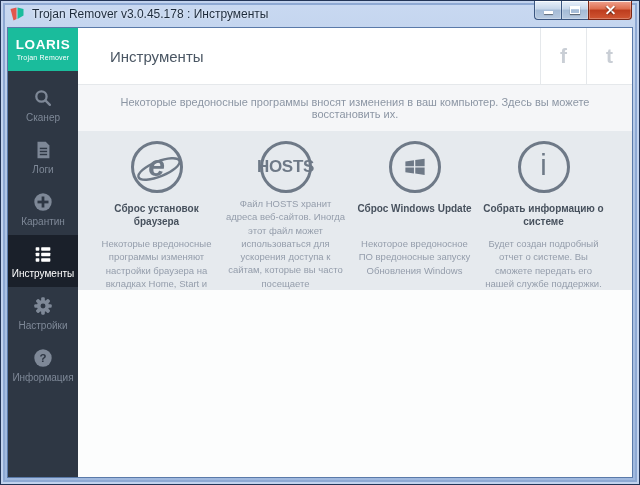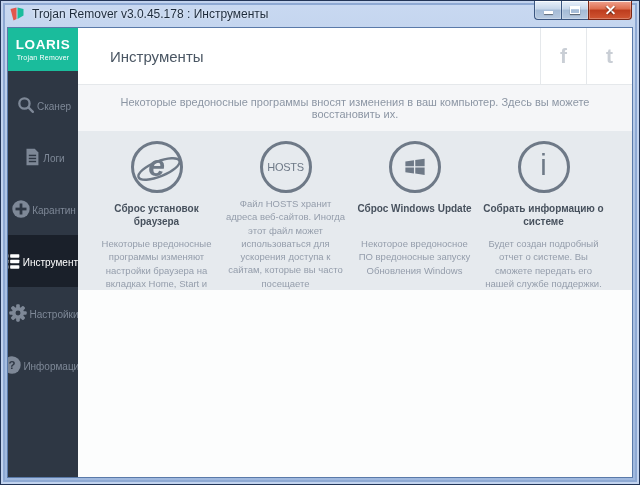--- a/index.html
+++ b/index.html
@@ -34,21 +34,21 @@
 
   
   .client{position:absolute;left:7px;right:7px;top:27px;bottom:7px;border:1px solid #5a7aa9;background:#fff;display:flex;overflow:hidden;}
 
   
   .sidebar{width:70px;flex:0 0 70px;background:var(--sidebar-bg);display:flex;flex-direction:column;}
   .logo{height:43px;flex:0 0 43px;background:var(--accent);color:#fff;display:flex;flex-direction:column;align-items:center;justify-content:center;}
   .logo-brand{font-size:13.5px;font-weight:bold;letter-spacing:.6px;line-height:1;}
   .logo-sub{font-size:7px;margin-top:2px;letter-spacing:.2px;}
   .nav{margin-top:8px;display:flex;flex-direction:column;}
-  .nav-item{height:52px;display:flex;flex-direction:row;align-items:center;justify-content:center;color:var(--sidebar-text);cursor:pointer;}
+  .nav-item{height:52px;display:flex;flex-direction:column;align-items:center;justify-content:center;color:var(--sidebar-text);cursor:pointer;}
   .nav-item.sel{background:var(--sidebar-active-bg);color:#fff;}
   .nav-icon{width:22px;height:22px;display:block;}
   .nav-icon svg{display:block;width:22px;height:22px;}
   .nav-label{font-size:10px;margin-top:4px;line-height:1;white-space:nowrap;}
   .cut{fill:var(--sidebar-bg);}
 
   
   .main{flex:1;display:flex;flex-direction:column;min-width:0;}
   .hdr{height:57px;flex:0 0 57px;background:#fff;border-bottom:1px solid var(--header-border);position:relative;display:flex;align-items:center;}
   .page-title{margin-left:32px;font-size:15px;font-weight:normal;color:#4a5663;}
@@ -56,21 +56,21 @@
   .social-btn{width:46px;border-left:1px solid var(--header-border);display:flex;align-items:center;justify-content:center;
     color:var(--social-gray);font-size:21px;font-weight:bold;cursor:pointer;}
   .banner{height:46px;flex:0 0 46px;background:var(--banner-bg);display:flex;align-items:center;justify-content:center;}
   .banner span{font-size:11px;color:var(--banner-text);text-align:center;padding:0 8px;}
   .tools{height:159px;flex:0 0 159px;background:var(--card-bg);display:grid;grid-template-columns:repeat(4,1fr);padding:10px 24px 0 14px;}
   .tool{text-align:center;padding:0 3px;cursor:pointer;}
   .tool-circle{position:relative;width:52px;height:52px;margin:0 auto;border:3px solid var(--icon-gray);border-radius:50%;
     color:var(--icon-gray);display:flex;align-items:center;justify-content:center;}
   .e-char{font-size:30px;font-weight:bold;font-style:italic;line-height:1;margin-top:-3px;}
   .orbit{position:absolute;left:-1px;top:-1px;pointer-events:none;}
-  .hosts-char{font-size:11px;font-weight:normal;letter-spacing:-.3px;}
+  .hosts-char{font-size:17px;font-weight:bold;letter-spacing:-.3px;}
   .i-char{font-size:29px;font-weight:500;line-height:1;margin-top:-3px;}
   .tool-title{margin-top:9px;height:31px;font-size:10px;font-weight:bold;color:var(--title-text);line-height:1.3;}
   .tool-desc{margin-top:4px;font-size:9.5px;color:var(--desc-text);line-height:1.4;}
   .rest{flex:1;background:#fcfdfd;}
 </style>
 </head>
 <body>
 
 <div class="win">
 

